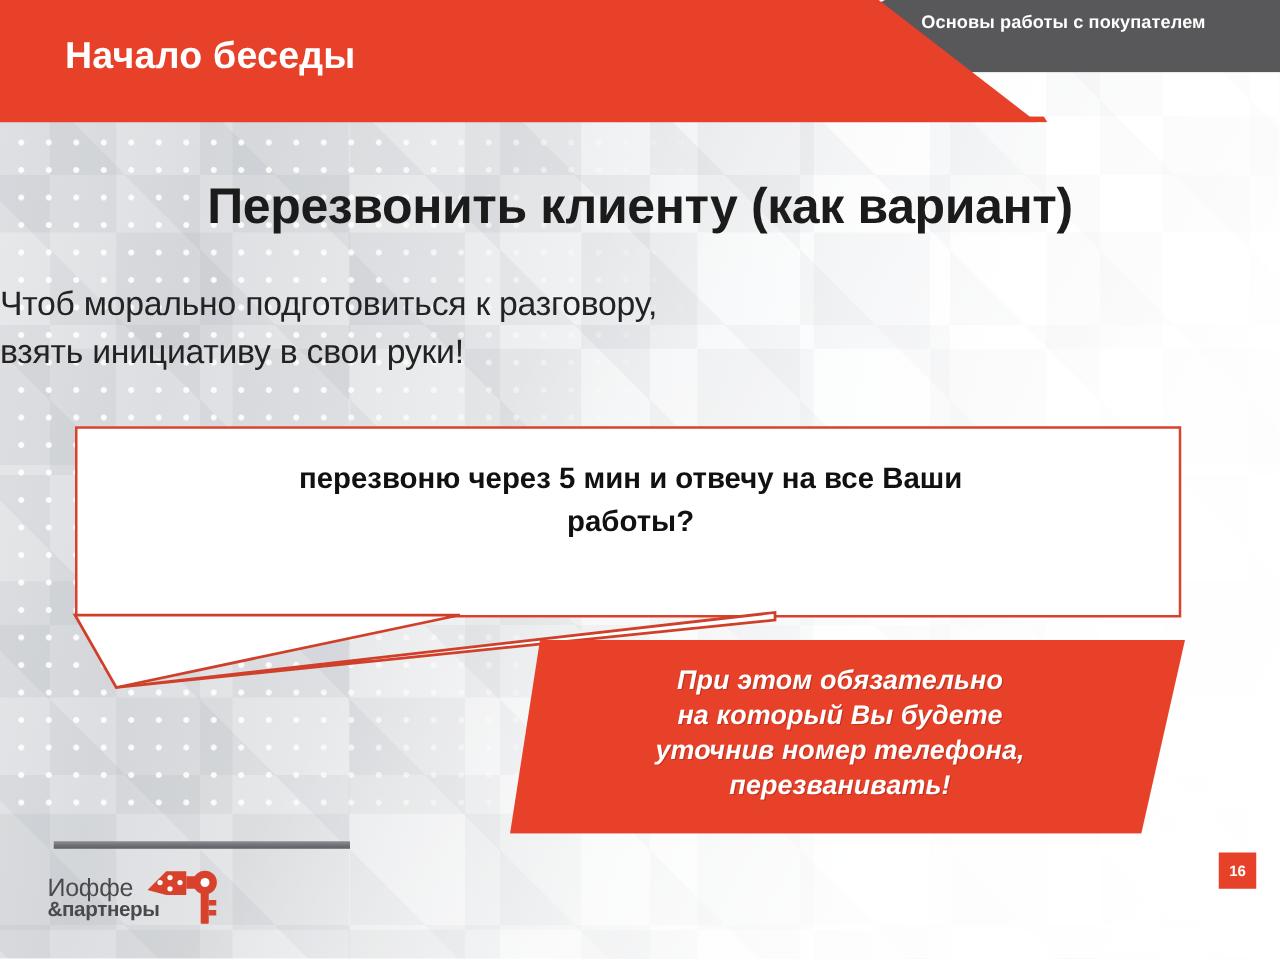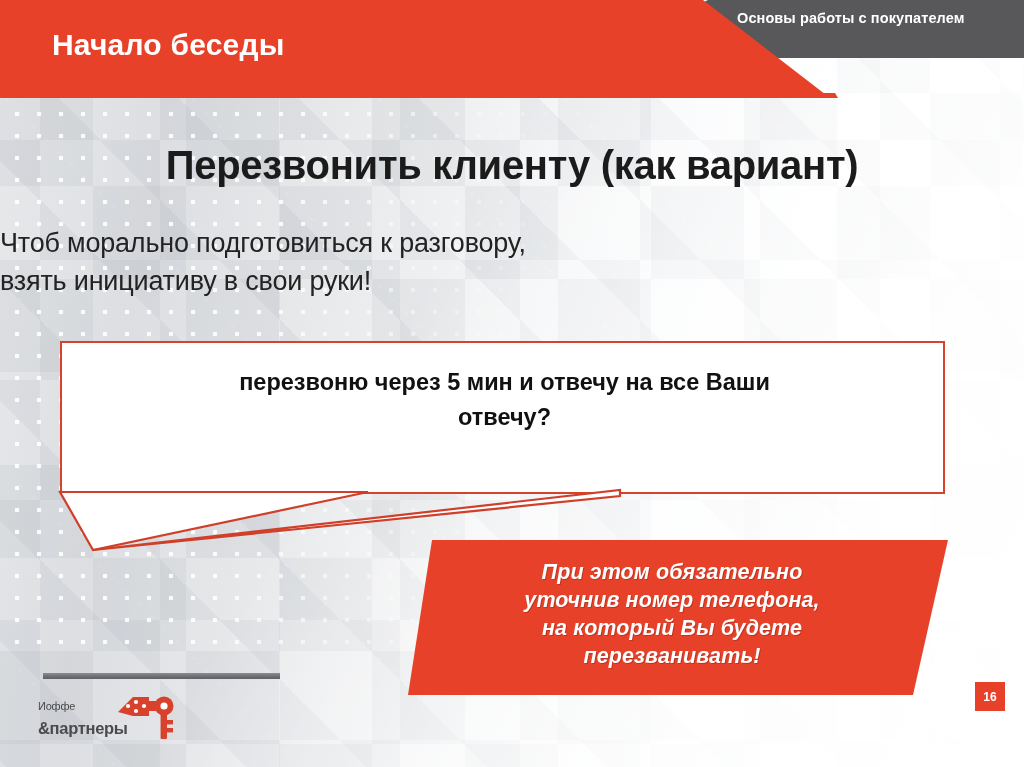--- a/index.html
+++ b/index.html
@@ -162,21 +162,21 @@
     position: absolute;
     left: 60px; top: 470px;
     width: 560px; height: 110px;
     overflow: visible;
     pointer-events: none;
   }
 
   
   .callout {
     position: absolute;
-    left: 408px; top: 540px;
+    left: 408px; top: 512px;
     width: 540px; height: 155px;
     background: #e8412a;
     clip-path: polygon(24px 0, 540px 0, 505px 155px, 0 155px);
   }
   .callout-text {
     position: absolute;
     left: 0; top: 19px;
     width: 528px;
     text-align: center;
     color: #ffffff;
@@ -197,21 +197,21 @@
   }
   .logo {
     position: absolute;
     left: 38px; top: 700px;
     width: 220px; height: 58px;
   }
   .logo-line1 {
     position: absolute;
     left: 0; top: 0;
     color: #4a4a4c;
-    font-size: 11px;
+    font-size: 20px;
     letter-spacing: -.2px;
   }
   .logo-line2 {
     position: absolute;
     left: 0; top: 19px;
     color: #4a4a4c;
     font-size: 16.5px;
     font-weight: bold;
     letter-spacing: -.3px;
   }
@@ -265,34 +265,34 @@
   <div class="headline">Перезвонить клиенту (как вариант)</div>
 
   <div class="subhead">
     <div>Чтоб морально подготовиться к разговору,</div>
     <div>взять инициативу в свои руки!</div>
   </div>
 
   <div class="bubble">
     <div class="bubble-text">
       <div>перезвоню через 5 мин и отвечу на все Ваши</div>
-      <div>отвечу?</div>
+      <div>работы?</div>
     </div>
   </div>
 
   <svg class="bubble-tail" viewBox="0 0 560 110">
     <polygon points="0,22 308,22 33,80" fill="#ffffff" stroke="#cf3f29" stroke-width="2.2" stroke-linejoin="miter"></polygon>
     <polygon points="33,80 560,20 560,26" fill="#ffffff" stroke="#cf3f29" stroke-width="2.2" stroke-linejoin="miter"></polygon>
   </svg>
 
   <div class="callout">
     <div class="callout-text">
       <div>При этом обязательно</div>
+      <div>на который Вы будете</div>
       <div>уточнив номер телефона,</div>
-      <div>на который Вы будете</div>
       <div>перезванивать!</div>
     </div>
   </div>
 
   <div class="footer-rule"></div>
 
   <div class="logo">
     <div class="logo-line1">Иоффе</div>
     <div class="logo-line2">&amp;партнеры</div>
     <div class="logo-line3">недвижимость</div>

